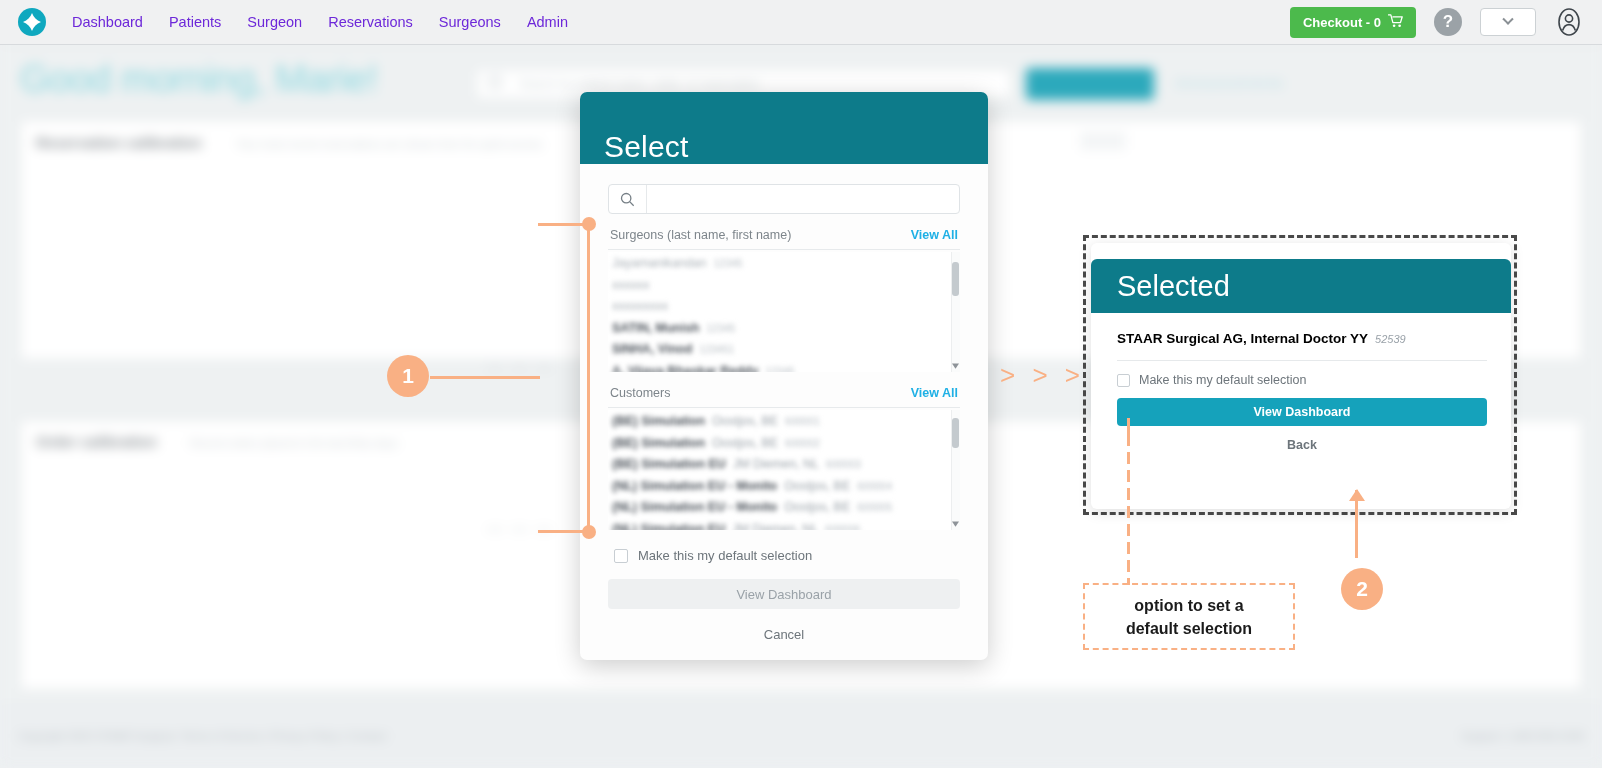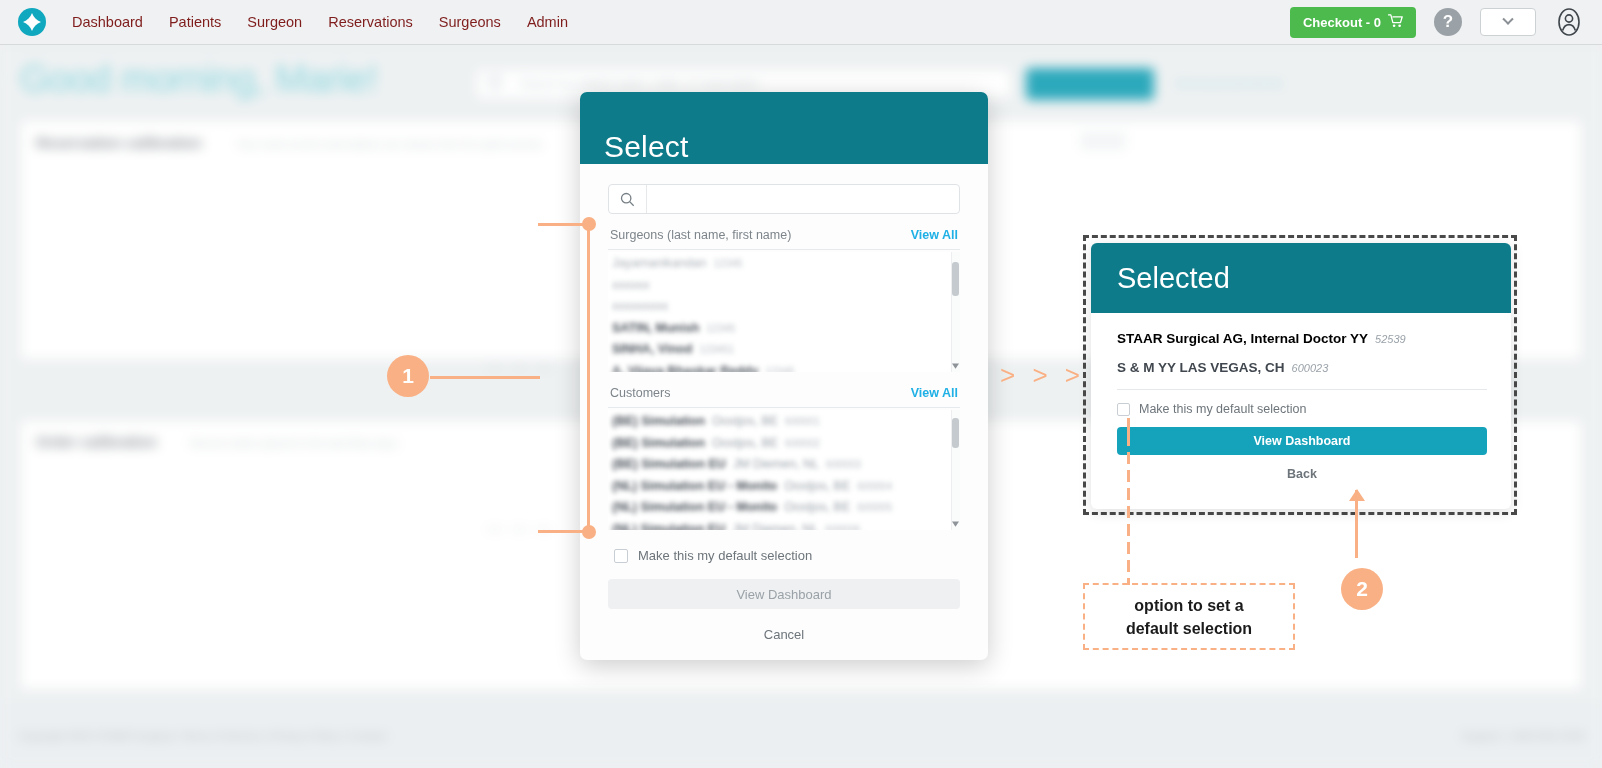--- a/index.html
+++ b/index.html
@@ -58,21 +58,21 @@
   
   .navbar {
     position: absolute; top: 0; left: 0; width: 1602px; height: 45px;
     background: #f0f1f2; border-bottom: 1px solid #d7dadd;
     display: flex; align-items: center; z-index: 20;
   }
   .logo { margin-left: 18px; width: 28px; height: 28px; border-radius: 50%;
     background: #0fa8bf; display: flex; align-items: center; justify-content: center; }
   .logo svg { display: block; }
   .nav-links { display: flex; align-items: center; margin-left: 26px; gap: 26px; }
-  .nav-link { font-size: 14.5px; color: #7f1d1d; cursor: pointer; }
+  .nav-link { font-size: 14.5px; color: #6d28d9; cursor: pointer; }
   .nav-right { margin-left: auto; display: flex; align-items: center; gap: 18px; margin-right: 18px; }
   .checkout-btn {
     background: #4cba4c; color: #fff; font-size: 13px; font-weight: 700;
     border-radius: 4px; padding: 7px 13px; display: flex; align-items: center; gap: 7px;
     cursor: pointer; border: none;
   }
   .help-btn {
     width: 28px; height: 28px; border-radius: 50%; background: #9ba2a7; color: #fff;
     font-size: 17px; font-weight: 700; display: flex; align-items: center; justify-content: center;
     cursor: pointer;
@@ -145,22 +145,22 @@
 
   
   .sel-dash {
     position: absolute; left: 1083px; top: 235px; width: 434px; height: 280px;
     border: 3px dashed #4a4a4a; z-index: 28;
   }
   .sel-panel {
     position: absolute; left: 1091px; top: 243px; width: 420px; height: 266px;
     background: #fff; border-radius: 6px; z-index: 30; box-shadow: 0 3px 14px rgba(0,0,0,.13);
   }
-  .sel-head { height: 70px; background: #0d7b8a; border-radius: 6px 6px 0 0;
-    display: flex; align-items: center; padding-left: 26px; }
+  .sel-head { height: 54px; background: #0d7b8a; border-radius: 6px 6px 0 0;
+    display: flex; align-items: center; padding-left: 26px; margin-top: 16px; }
   .sel-head-title { color: #fff; font-size: 29px; font-weight: 300; }
   .sel-body { padding: 18px 24px 0 26px; }
   .sel-line { display: flex; align-items: baseline; gap: 7px; margin-bottom: 14px; }
   .sel-bold { font-size: 13.5px; font-weight: 700; color: #000000; }
   .sel-norm { font-size: 13.5px; font-weight: 700; color: #40474e; }
   .sel-id { font-size: 11px; color: #9aa2a9; font-style: italic; }
   .sel-hr { border-top: 1px solid #e6e9eb; margin: 2px 0 12px 0; }
   .sel-check-row { display: flex; align-items: center; gap: 9px; margin-bottom: 11px; }
   .sel-cbox { width: 13px; height: 13px; border: 1px solid #c8ced3; background: #fff; border-radius: 2px; cursor: pointer; }
   .sel-cbox-label { font-size: 12.5px; color: #6d757b; }
@@ -409,24 +409,20 @@
   <div class="sel-dash"></div>
   <div class="sel-panel">
     <div class="sel-head">
       <span class="sel-head-title">Selected</span>
     </div>
     <div class="sel-body">
       <div class="sel-line">
         <span class="sel-bold">STAAR Surgical AG, Internal Doctor YY</span>
         <span class="sel-id">52539</span>
       </div>
-      <div class="sel-line">
-        <span class="sel-norm">S &amp; M YY LAS VEGAS, CH</span>
-        <span class="sel-id">600023</span>
-      </div>
       <div class="sel-hr"></div>
       <div class="sel-check-row">
         <div class="sel-cbox"></div>
         <span class="sel-cbox-label">Make this my default selection</span>
       </div>
       <button class="btn-primary">View Dashboard</button>
       <button class="btn-back">Back</button>
     </div>
   </div>
 

